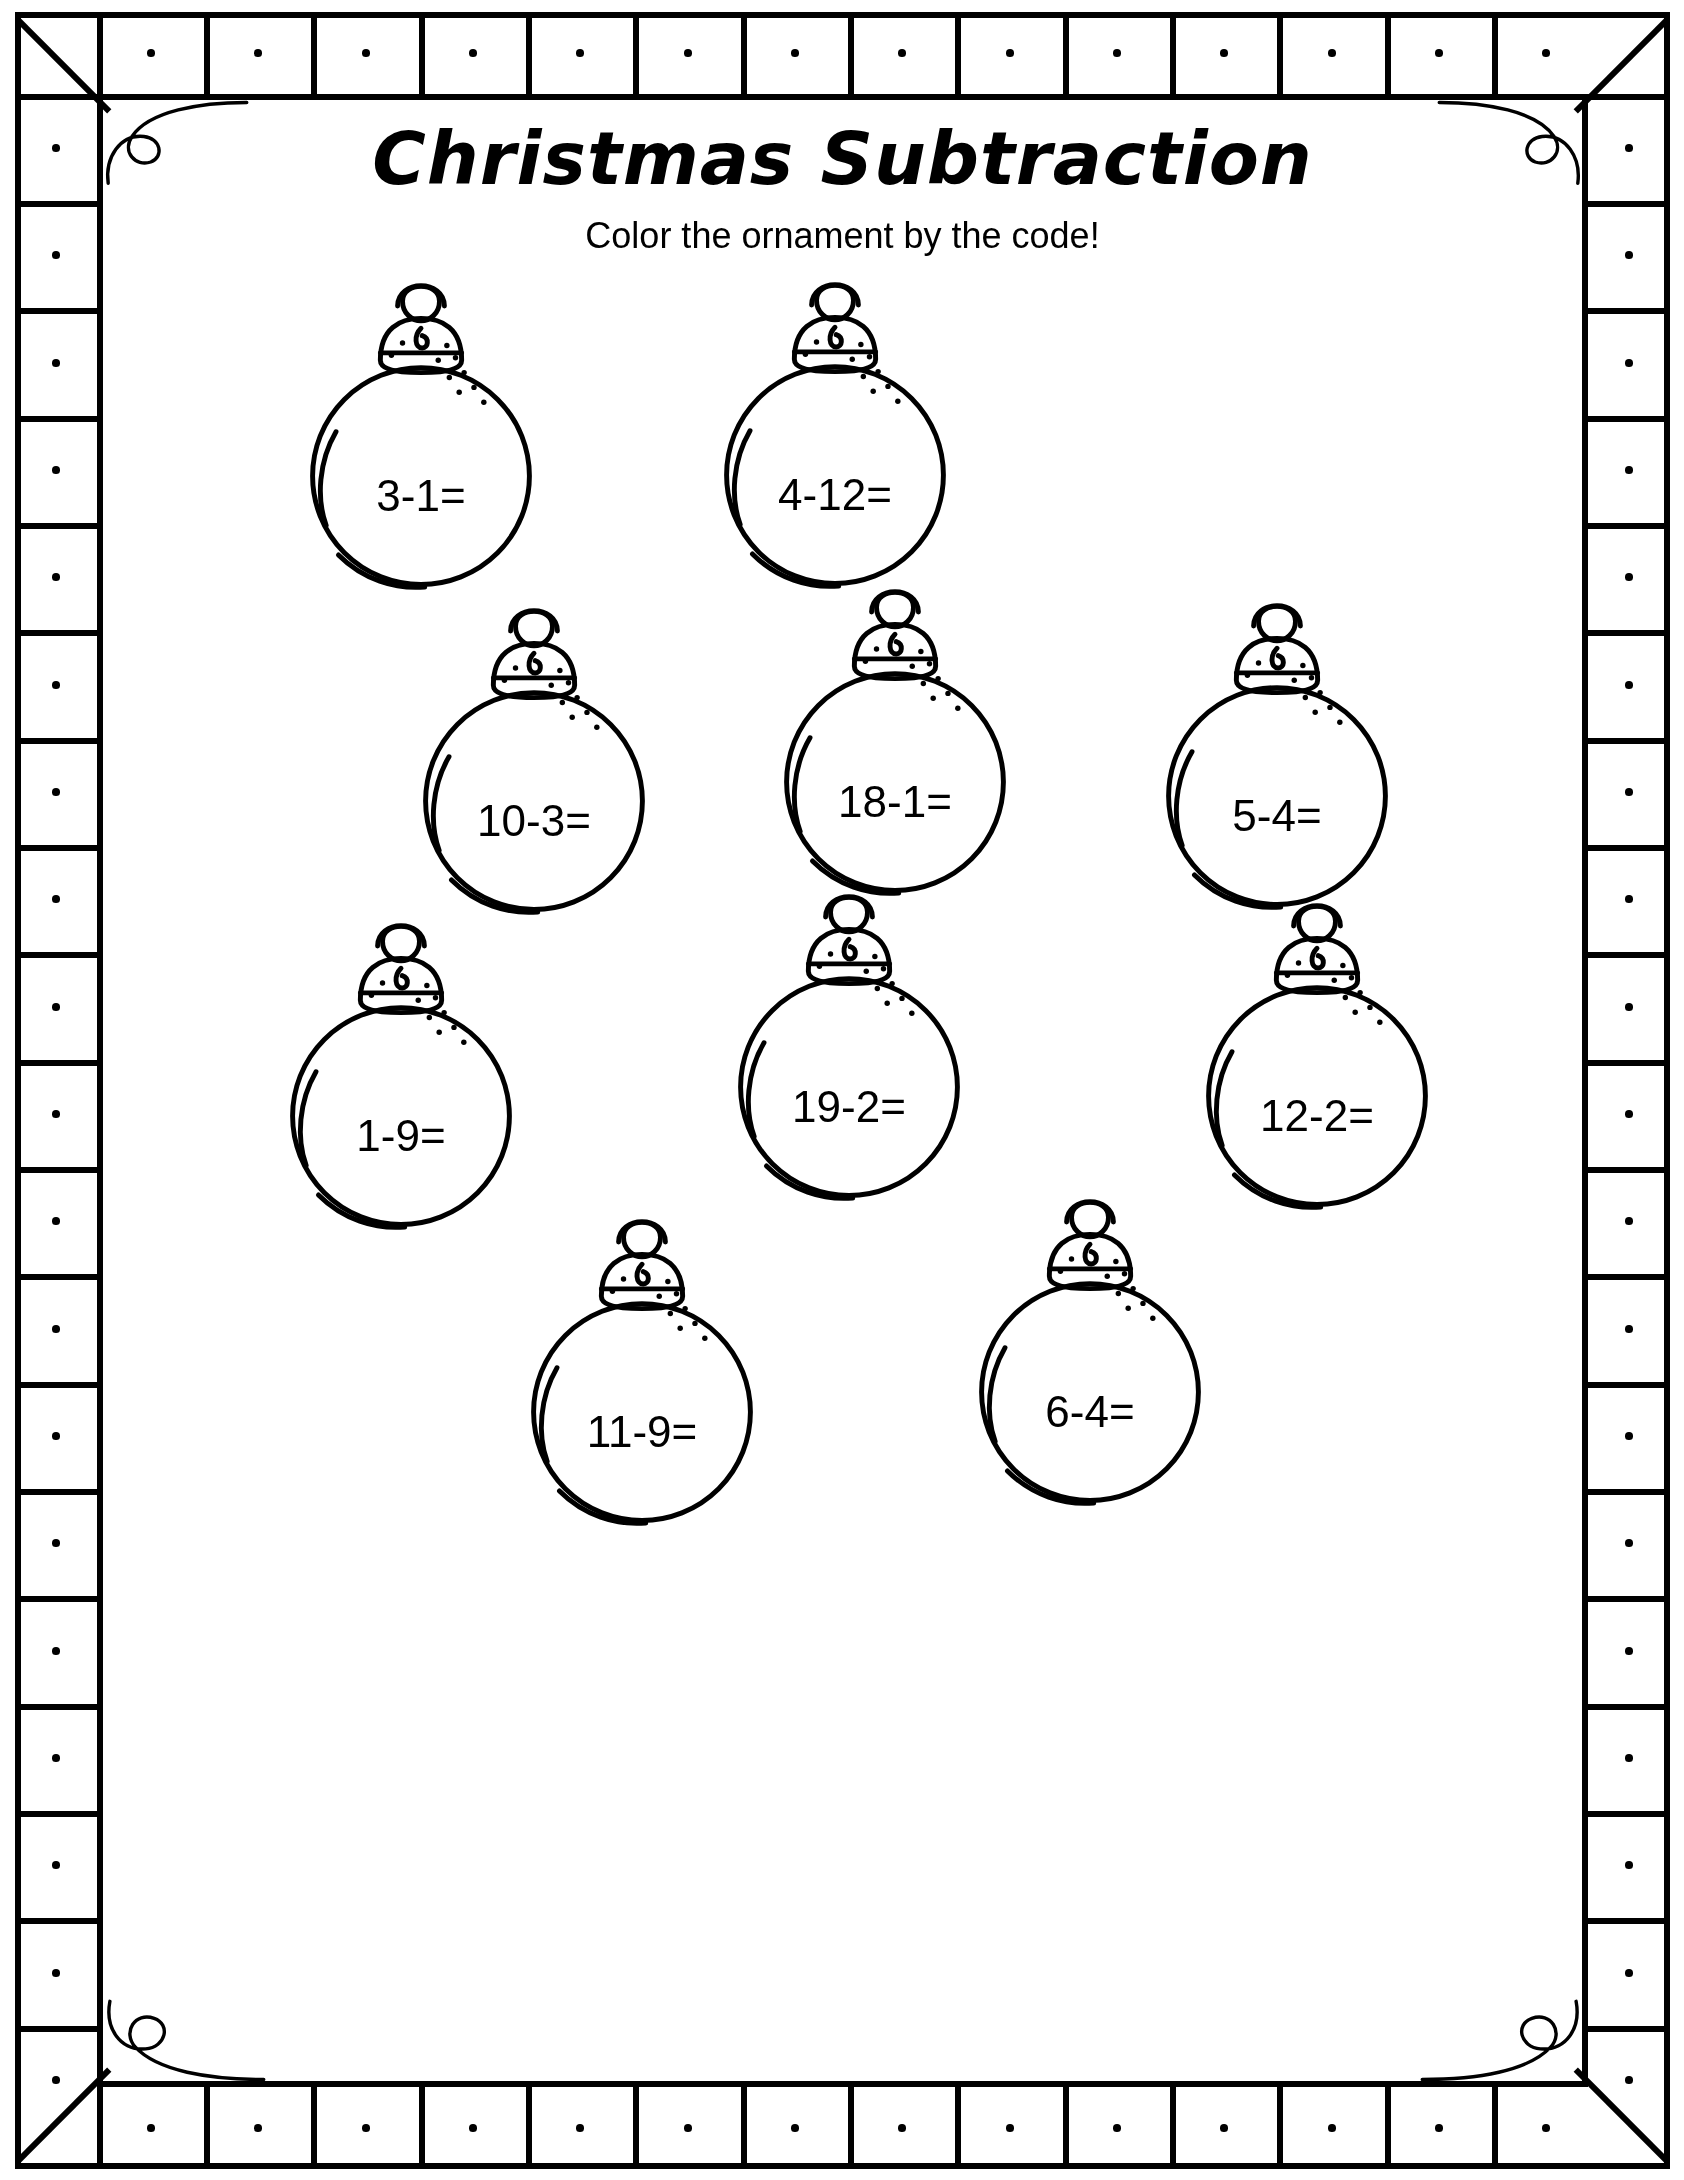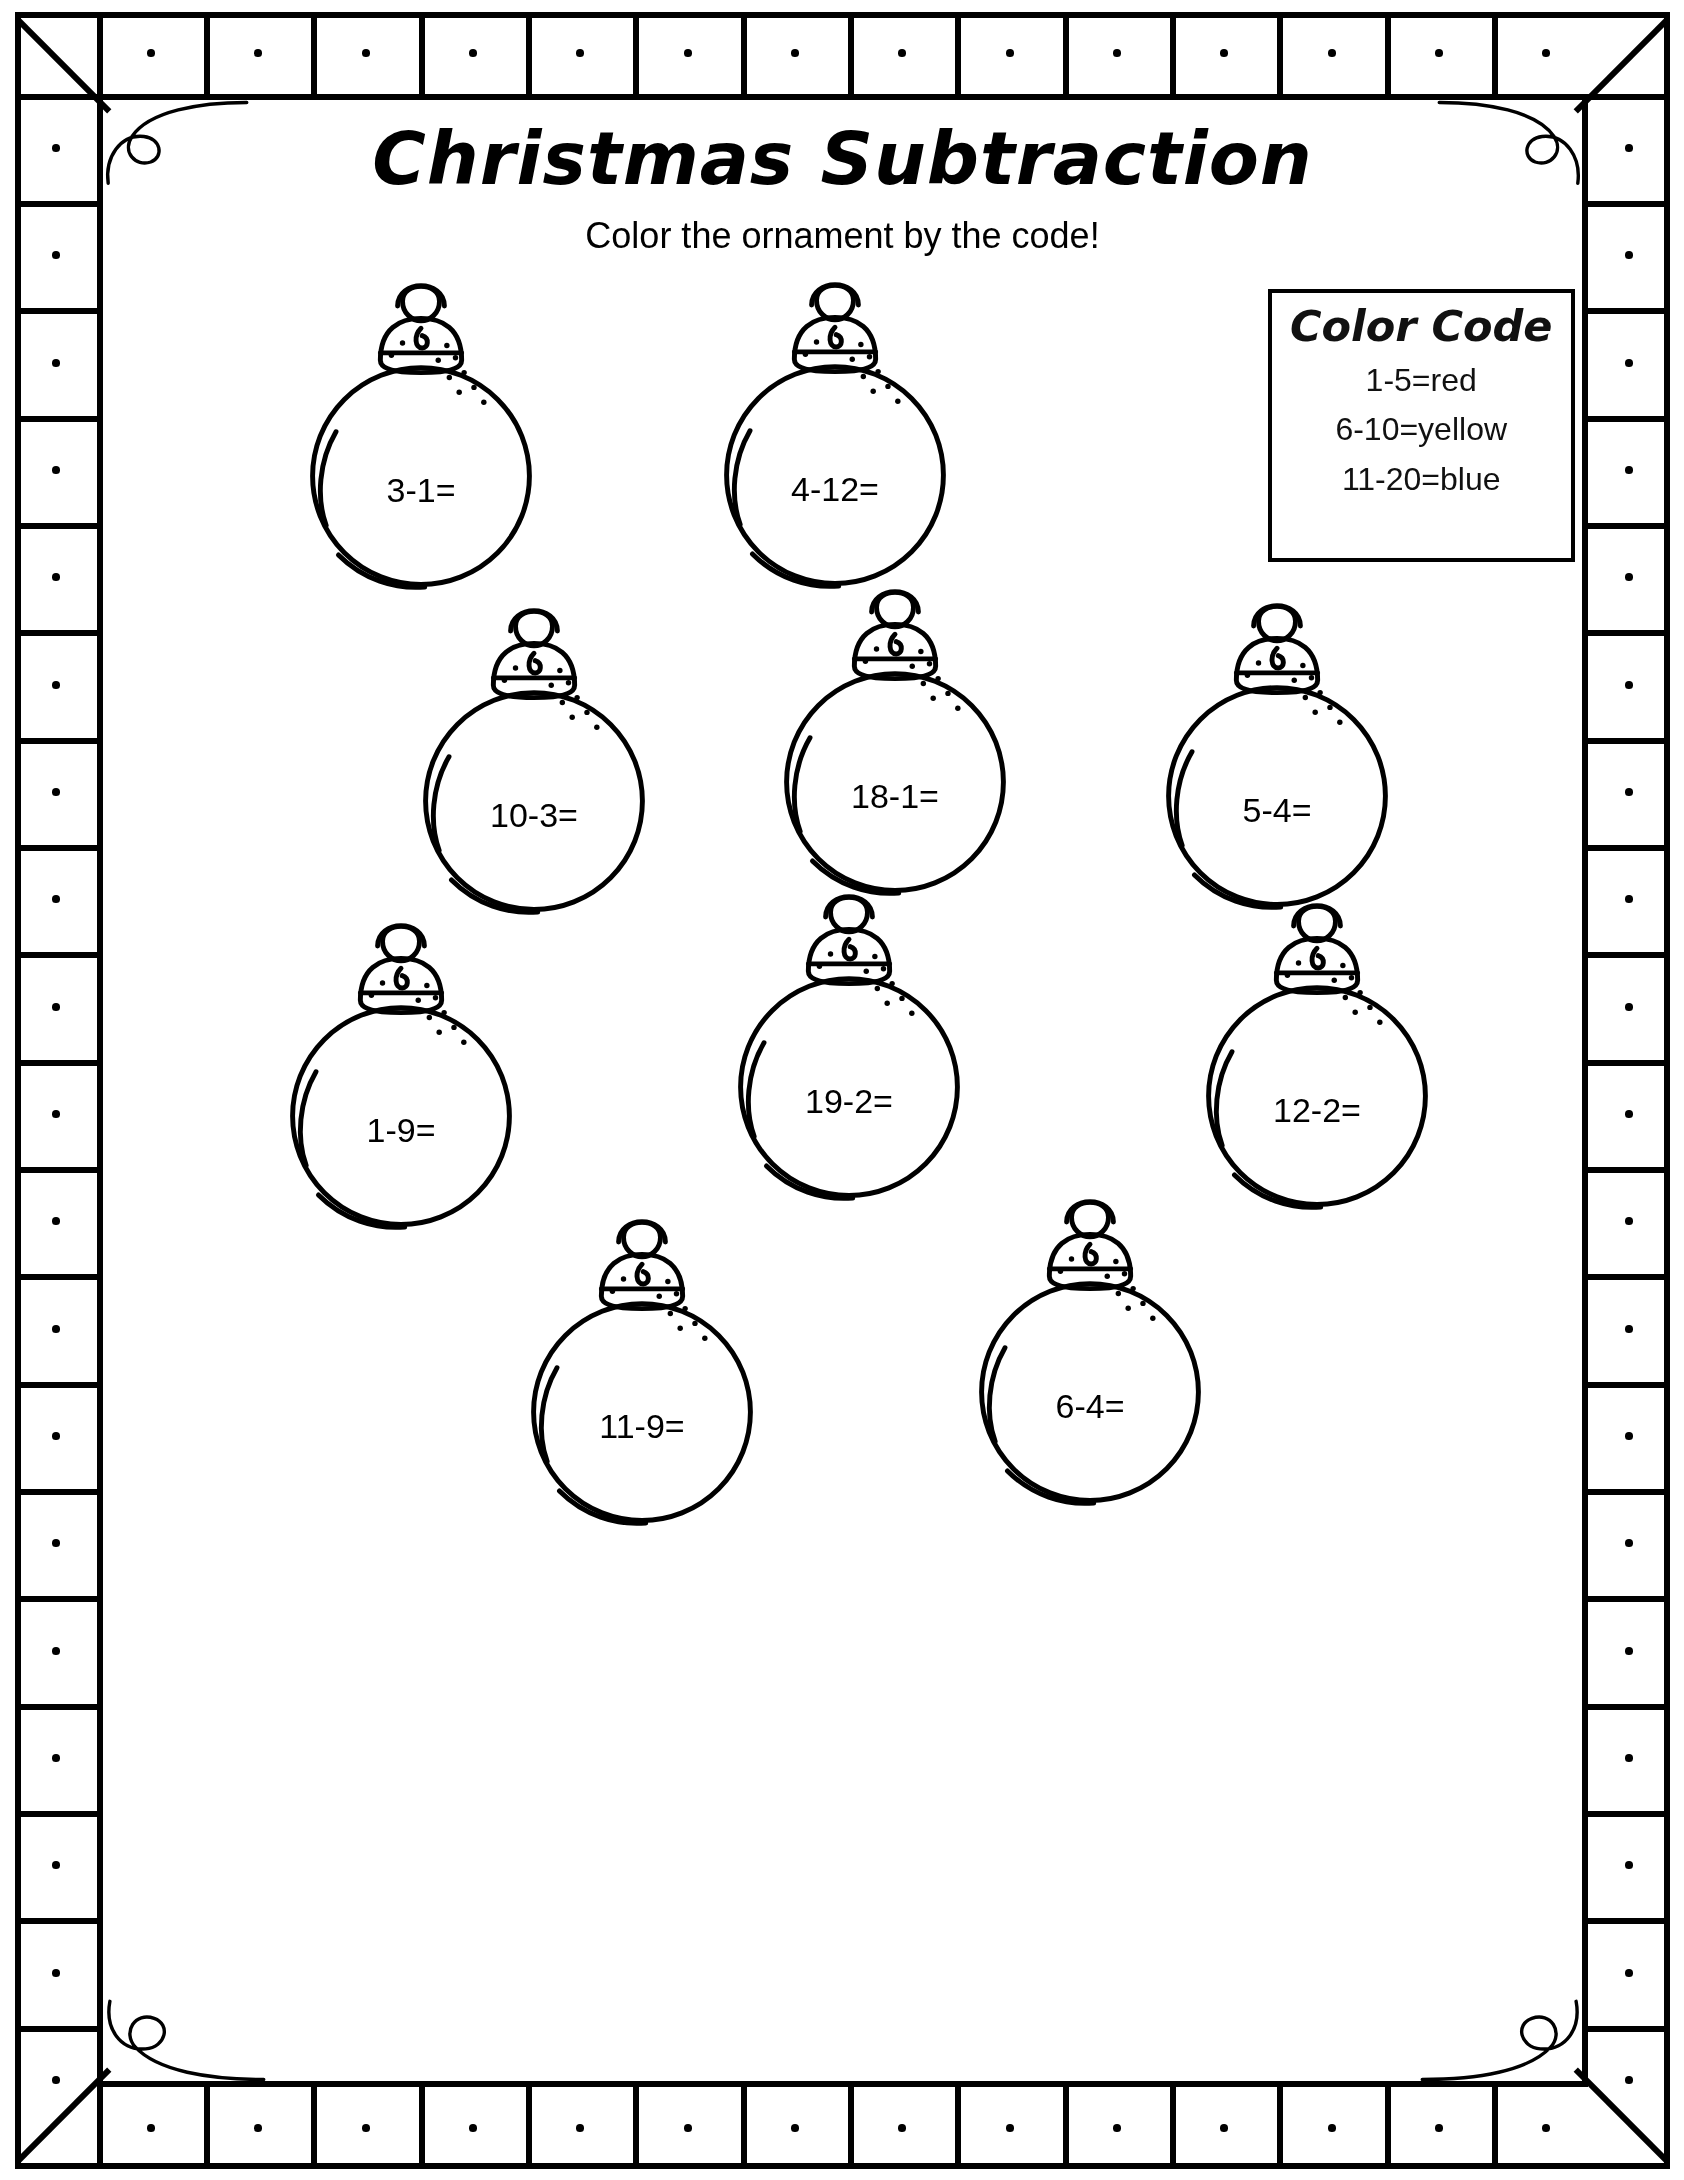--- a/index.html
+++ b/index.html
@@ -144,21 +144,21 @@
     height: 256px;
   }
   .ornament svg { display: block; width: 100%; height: 100%; }
   .ornament .eq {
     position: absolute;
     left: 0;
     width: 100%;
     top: 143px;
     text-align: center;
     font-family: "Liberation Sans", sans-serif;
-    font-size: 34px;
+    font-size: 44px;
     font-weight: 500;
     color: #000;
     pointer-events: none;
   }
 
   
   .swirl { position: absolute; }
 </style>
 </head>
 <body>
@@ -319,26 +319,20 @@
     <svg class="swirl" style="right:-8.5px; top:-8.5px;" width="153" height="119" viewBox="0 0 180 140">
       <path d="M5 10 C60 10 120 20 140 50 C152 68 136 86 118 80 C102 74 106 52 126 50 C154 47 172 75 168 105" fill="none" stroke="#000" stroke-width="4" stroke-linecap="round"></path>
     </svg>
     <svg class="swirl" style="left:-8.5px; bottom:-8.5px;" width="170" height="136" viewBox="0 0 200 160">
       <path d="M195 150 C130 150 70 140 44 112 C28 94 44 70 66 78 C86 85 80 112 56 114 C26 116 8 90 14 58" fill="none" stroke="#000" stroke-width="4" stroke-linecap="round"></path>
     </svg>
     <svg class="swirl" style="right:-8.5px; bottom:-8.5px;" width="170" height="136" viewBox="0 0 200 160">
       <path d="M5 150 C70 150 130 140 156 112 C172 94 156 70 134 78 C114 85 120 112 144 114 C174 116 192 90 186 58" fill="none" stroke="#000" stroke-width="4" stroke-linecap="round"></path>
     </svg>
 
-    <div class="color-code-box">
-      <div class="color-code-title">Color Code</div>
-      <div class="color-code-line">1-5=red</div>
-      <div class="color-code-line">6-10=yellow</div>
-      <div class="color-code-line">11-20=blue</div>
-    </div>
 
     <div class="ornaments" id="ornaments">
         <div class="ornament" style="left:161px; top:9.4px; width:308px; height:370px;">
           <svg viewBox="0 0 250 300">
             <g fill="none" stroke="#000" stroke-width="4" stroke-linecap="round" stroke-linejoin="round">
               <path d="M110 30 C110 14 140 14 140 30 C140 40 132 46 125 46 C118 46 110 40 110 30 Z"></path>
               <path d="M106 34 C106 12 144 12 144 34"></path>
               <path d="M92 78 C92 52 108 44 125 44 C142 44 158 52 158 78 C158 84 150 88 125 88 C100 88 92 84 92 78 Z"></path>
               <path d="M92 72 L158 72"></path>
               <path d="M125 52 C119 58 120 68 126 68 C131 68 132 60 126 58"></path>

